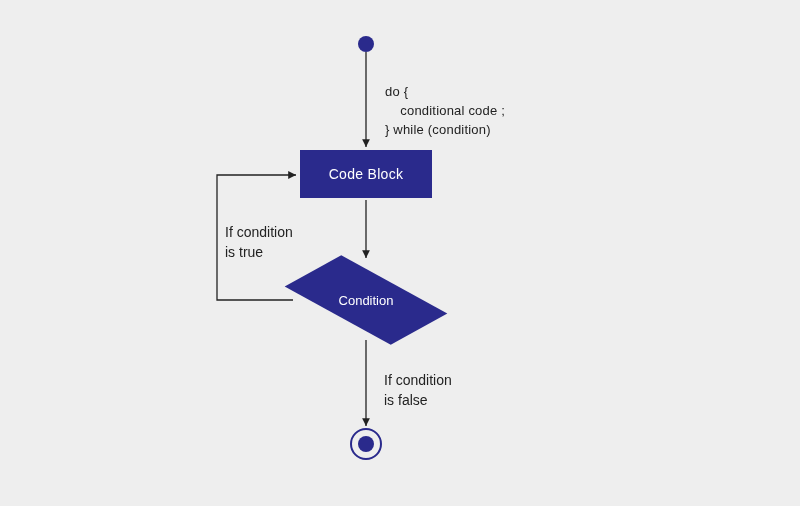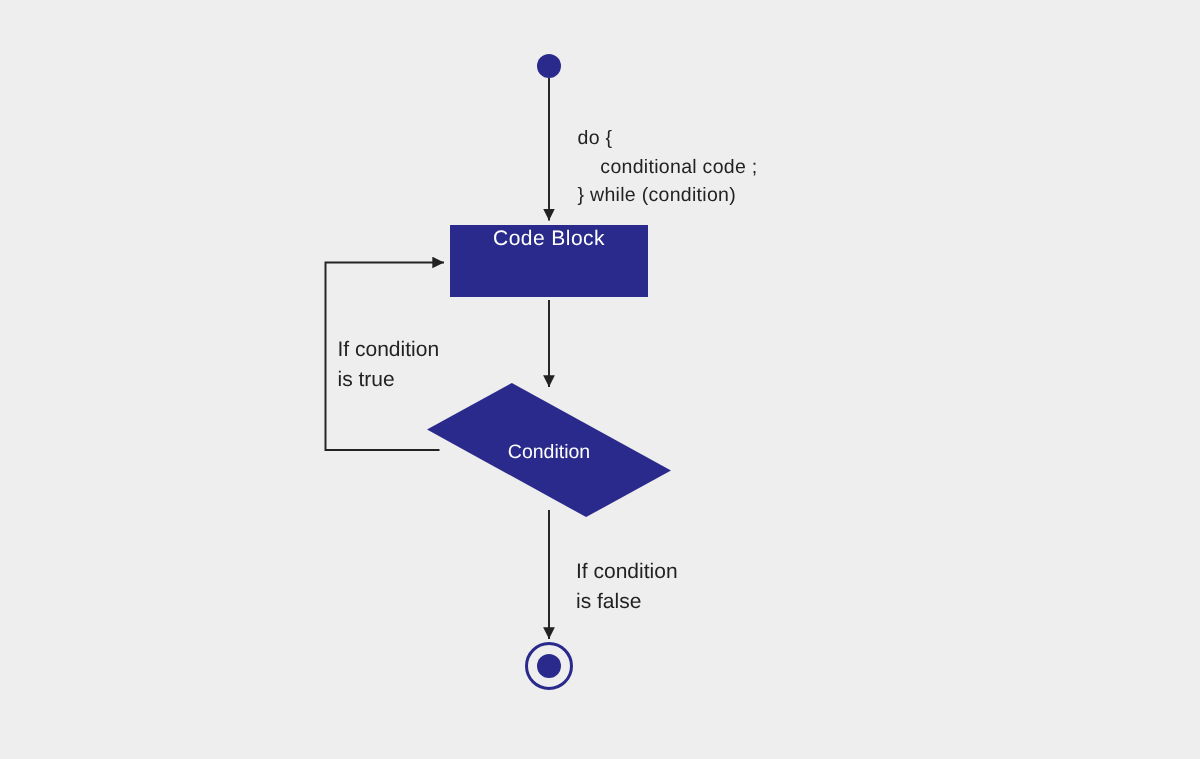--- a/index.html
+++ b/index.html
@@ -22,21 +22,21 @@
     height: 16px;
     background: #2a2a8c;
     border-radius: 50%;
   }
   .block {
     position: absolute;
     background: #2a2a8c;
     color: #fff;
     font-size: 14px;
     display: flex;
-    align-items: flex-start;
+    align-items: center;
     justify-content: center;
     letter-spacing: 0.3px;
   }
   .diamond {
     position: absolute;
     width: 150px;
     height: 80px;
     text-align: right;
   }
   .diamond .shape {

